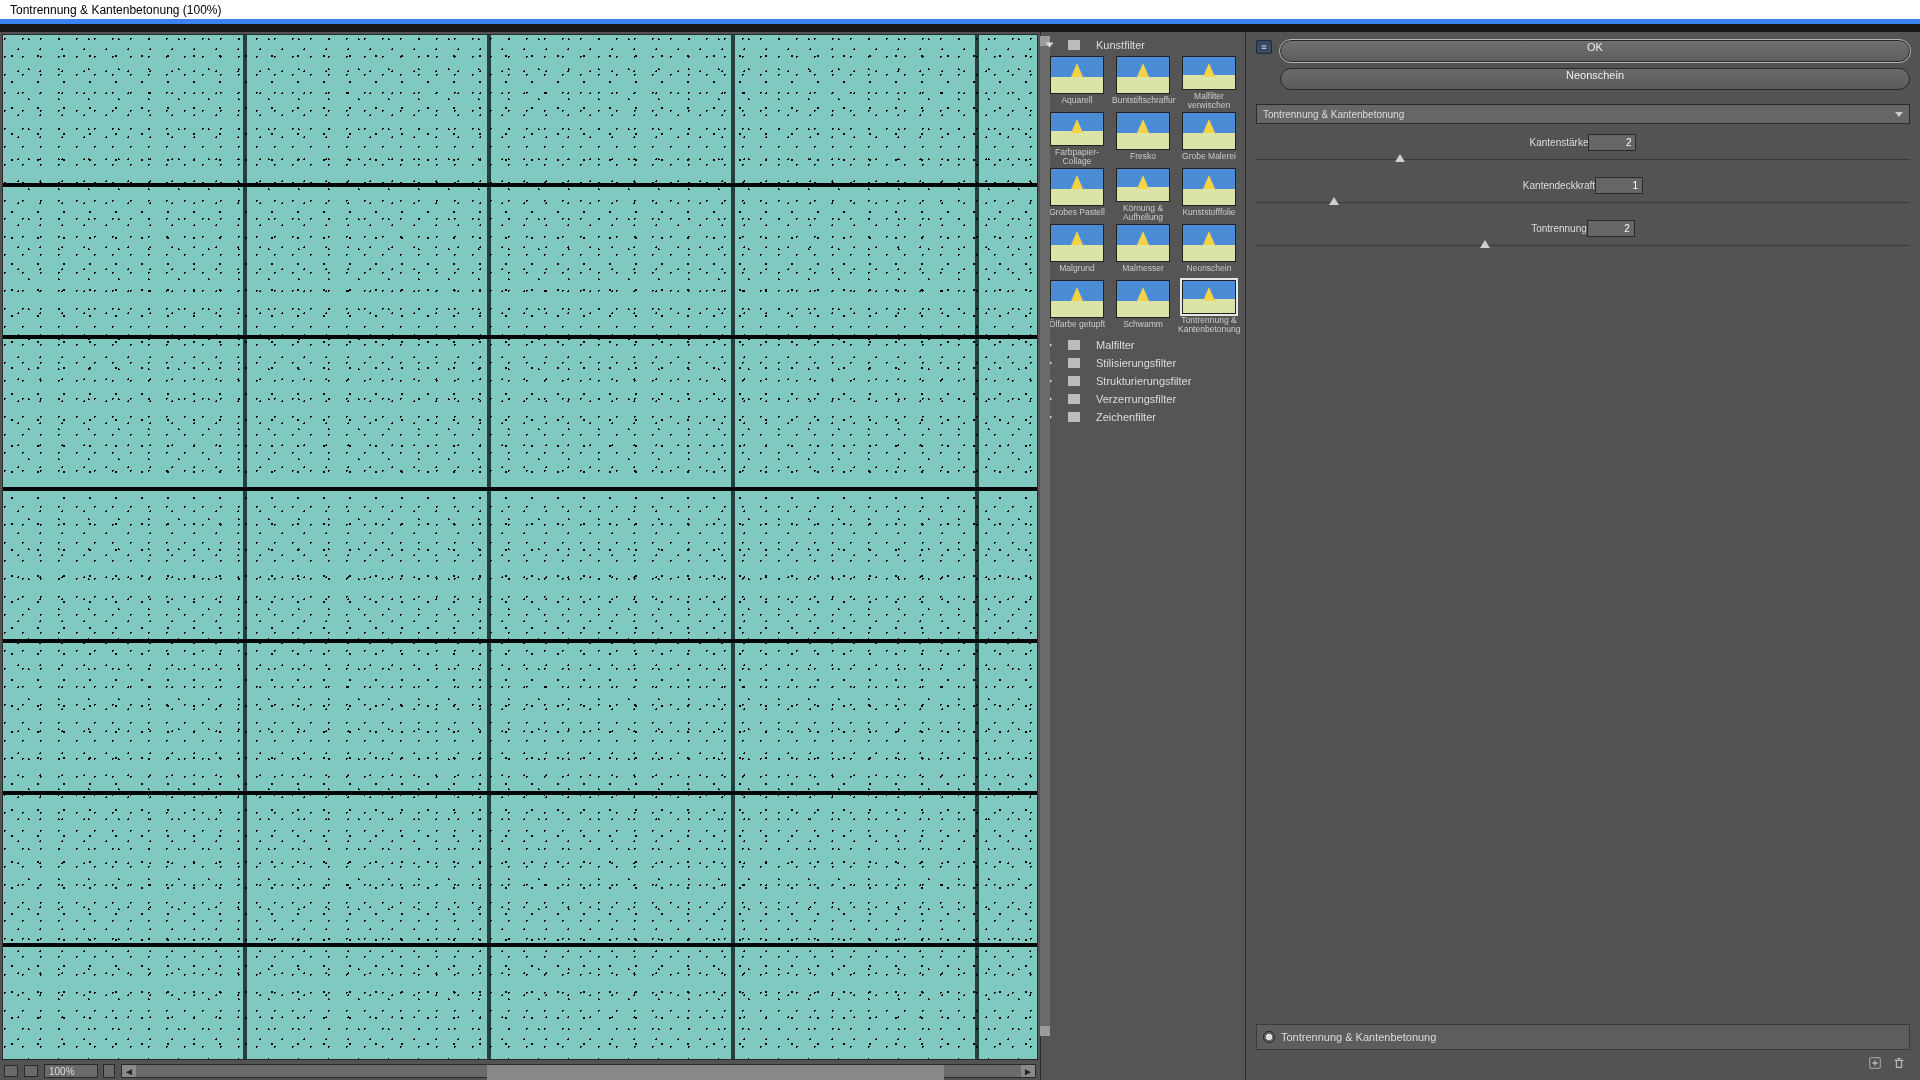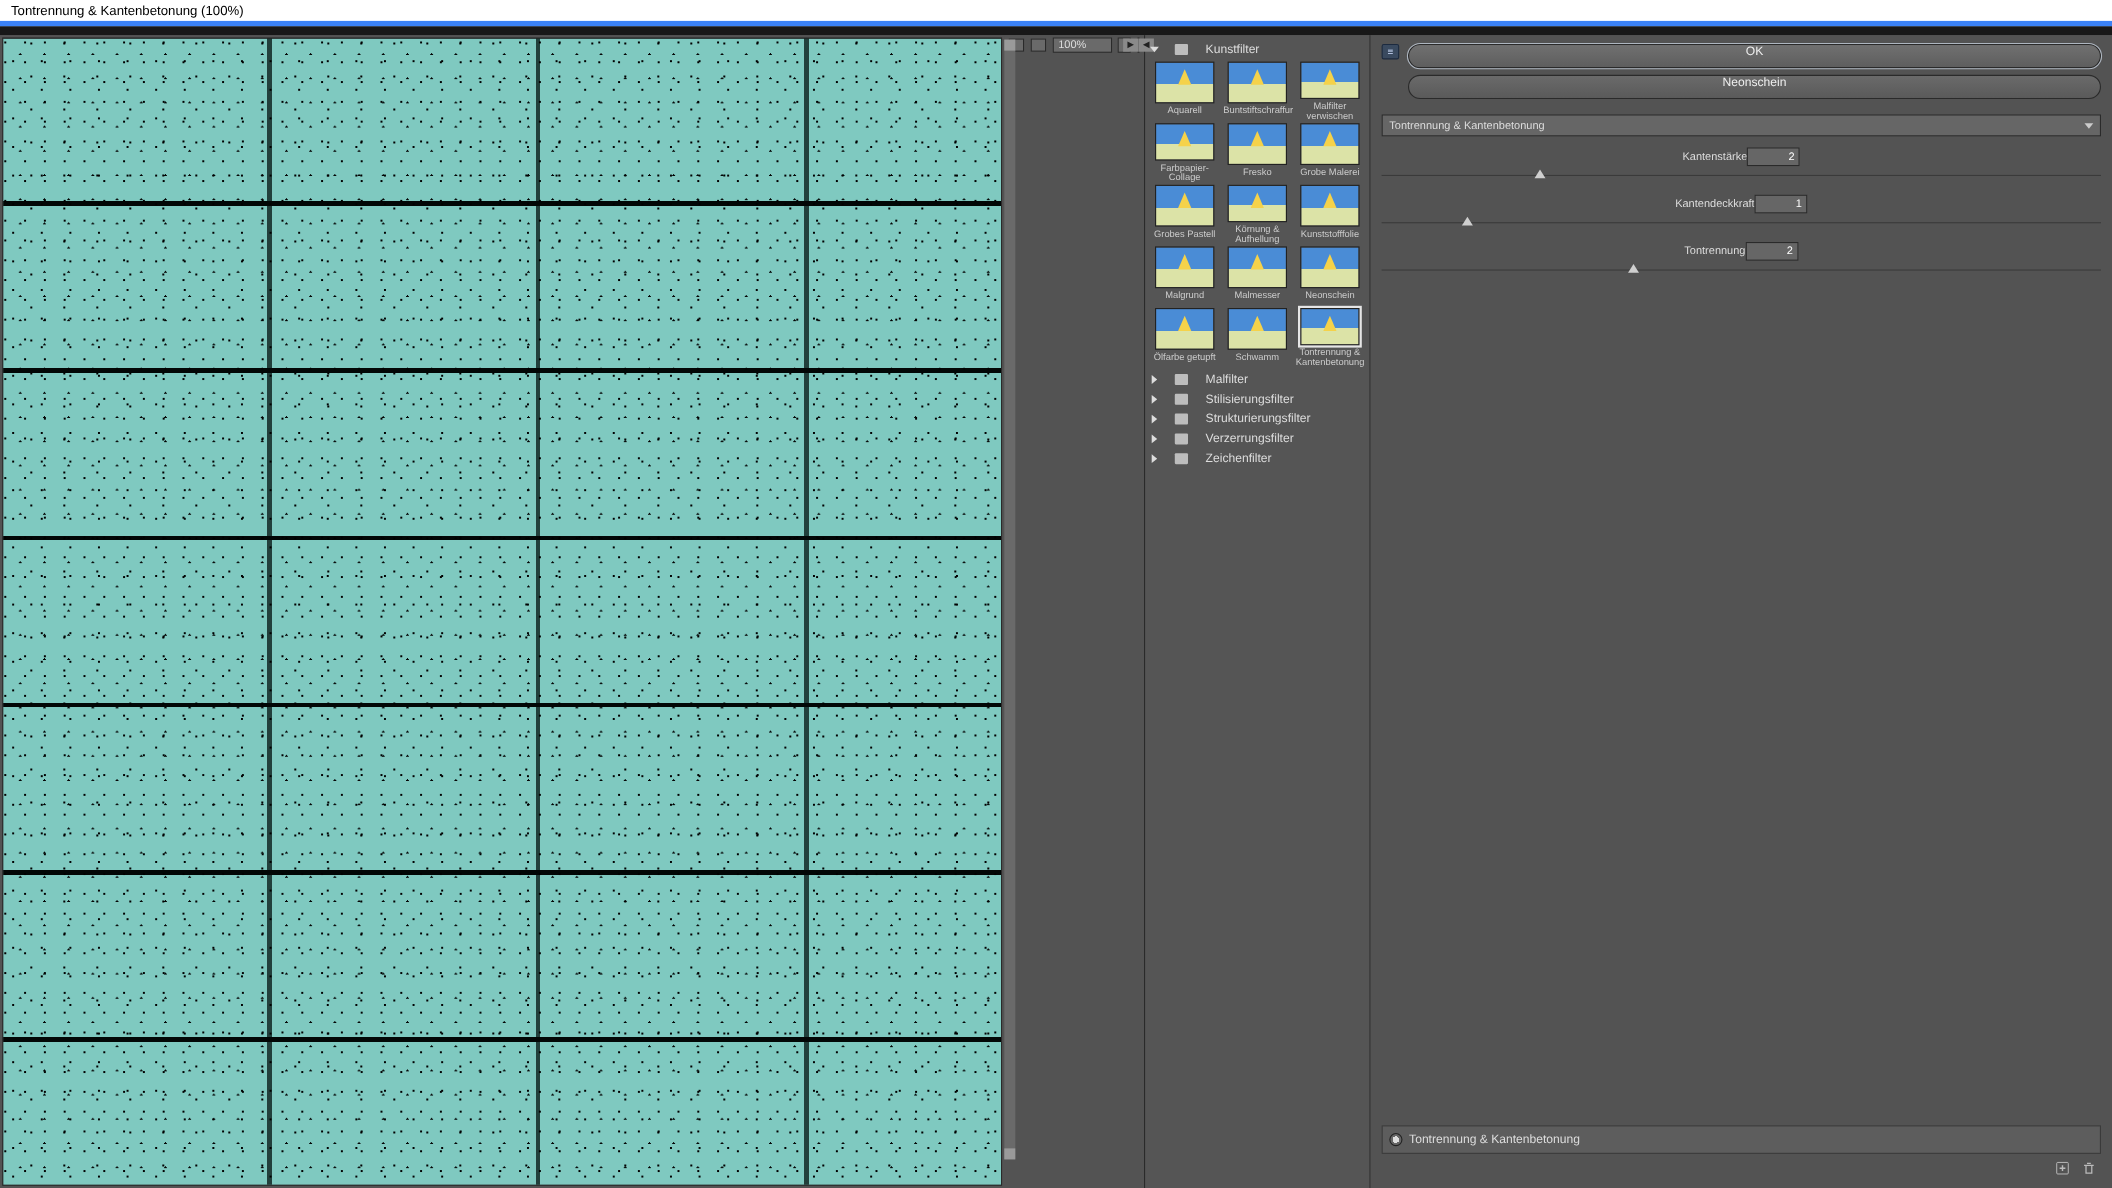--- a/index.html
+++ b/index.html
@@ -7,21 +7,21 @@
 
   
   .titlebar { height: 24px; background: #fff; color: #000; display: flex; align-items: center; padding: 0 10px; font-size: 12px; border-bottom: 5px solid #3b82f6; }
 
   
   .darkband { height: 8px; background: #181818; }
 
   .workspace { display: flex; height: calc(100% - 32px); background: #535353; }
 
   
-  .preview-col { width: 1040px; display: flex; flex-direction: row; background: #535353; }
+  .preview-col { width: 1040px; display: flex; flex-direction: column; background: #535353; }
   .preview-wrap { flex: 1; position: relative; margin: 2px; }
   .preview {
     position: absolute; inset: 0;
     background:
       
       radial-gradient(circle at 10% 20%, #000 0 1px, transparent 1px) 0 0/18px 18px,
       radial-gradient(circle at 70% 65%, #000 0 1px, transparent 1px) 0 0/22px 22px,
       radial-gradient(circle at 35% 80%, #000 0 1px, transparent 1px) 0 0/26px 26px,
       radial-gradient(circle at 85% 15%, #000 0 1px, transparent 1px) 0 0/30px 30px,
       

